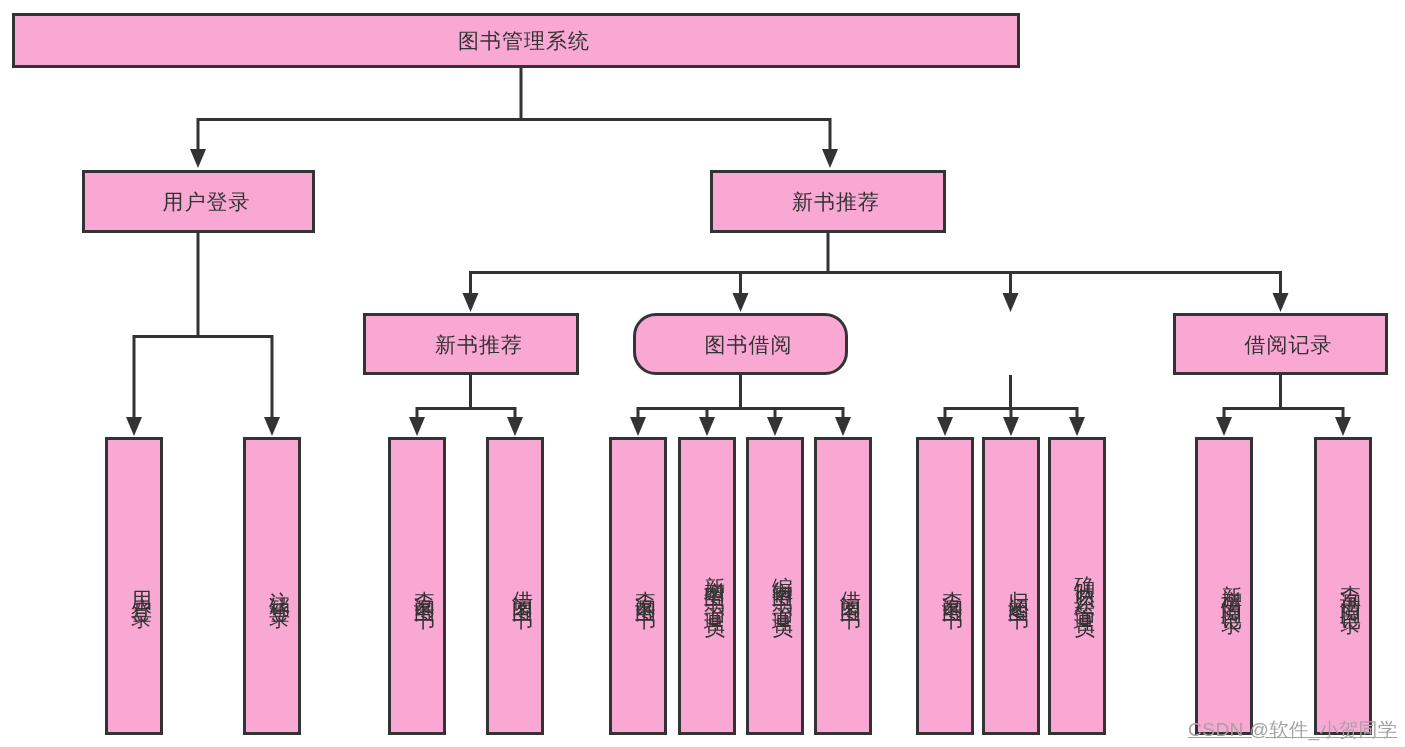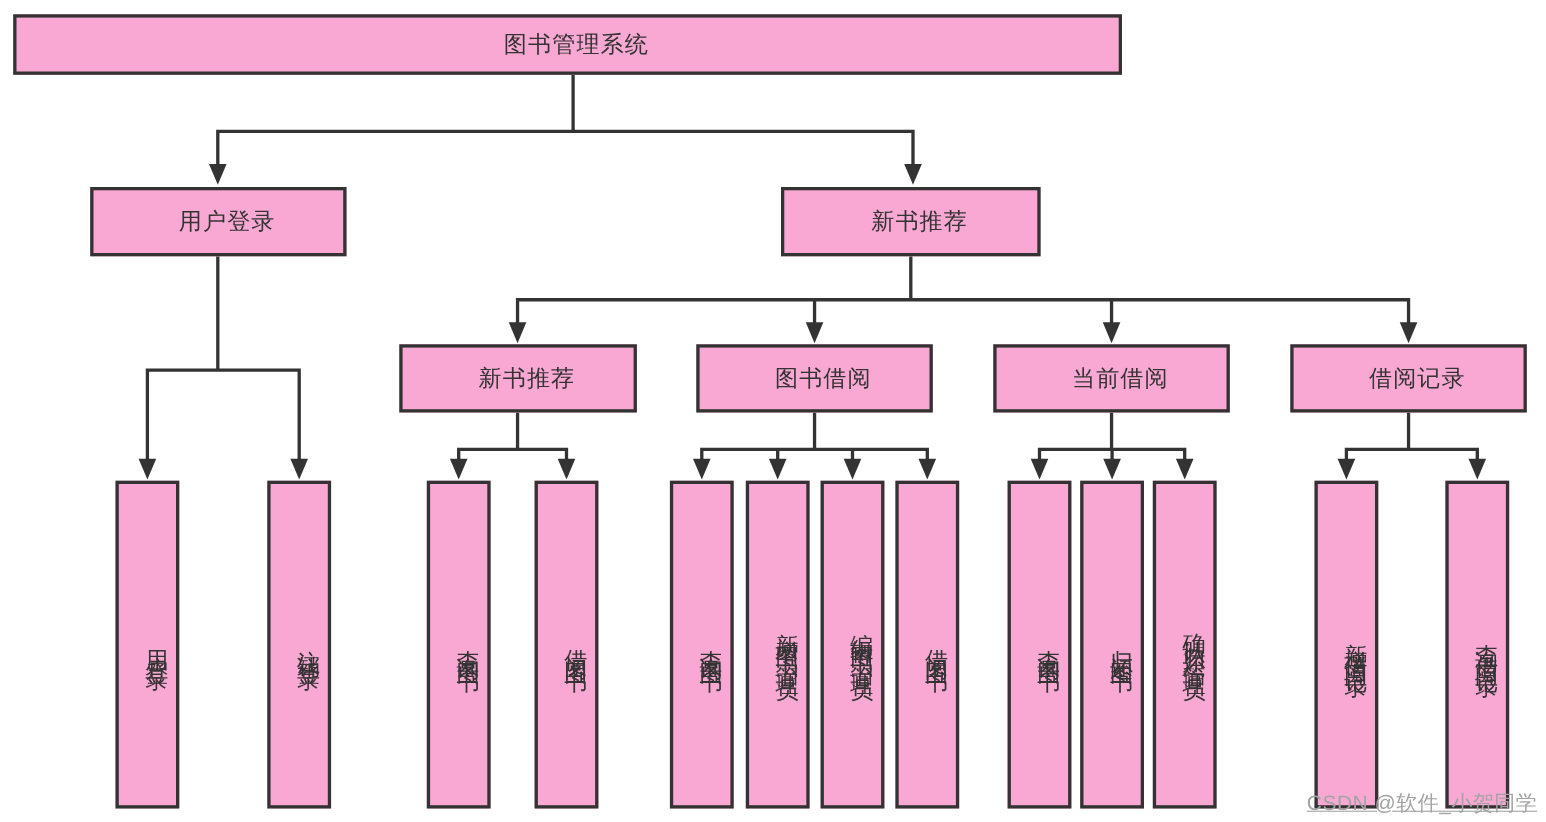--- a/index.html
+++ b/index.html
@@ -100,22 +100,21 @@
     <polygon points="1216,417 1232,417 1224,436"></polygon>
     <polygon points="1335,417 1351,417 1343,436"></polygon>
   </svg>
 
   <div class="box h-box" style="left:12px; top:13px; width:1008px; height:55px;">图书管理系统</div>
 
   <div class="box h-box" style="left:82px; top:170px; width:233px; height:63px;">用户登录</div>
   <div class="box h-box" style="left:710px; top:170px; width:236px; height:63px;">新书推荐</div>
 
   <div class="box h-box" style="left:363px; top:313px; width:216px; height:62px;">新书推荐</div>
-  <div class="box h-box" style="left:633px; top:313px; width:215px; height:62px;">图书借阅</div>
-  <div class="box h-box" style="left:903px; top:313px; width:215px; height:62px;">当前借阅</div>
+  <div class="box h-box" style="left:633px; top:313px; width:215px; height:62px;border-radius:23px;">图书借阅</div>
   <div class="box h-box" style="left:1173px; top:313px; width:215px; height:62px;">借阅记录</div>
 
   <div class="box v-box" style="left:105px; top:437px; width:58px; height:298px;">用户登录</div>
   <div class="box v-box" style="left:243px; top:437px; width:58px; height:298px;">注销登录</div>
   <div class="box v-box" style="left:388px; top:437px; width:58px; height:298px;">查询图书</div>
   <div class="box v-box" style="left:486px; top:437px; width:58px; height:298px;">借阅图书</div>
   <div class="box v-box" style="left:609px; top:437px; width:58px; height:298px;">查询图书</div>
   <div class="box v-box" style="left:678px; top:437px; width:58px; height:298px;">新增图书（管理员）</div>
   <div class="box v-box" style="left:746px; top:437px; width:58px; height:298px;">编辑图书（管理员）</div>
   <div class="box v-box" style="left:814px; top:437px; width:58px; height:298px;">借阅图书</div>

